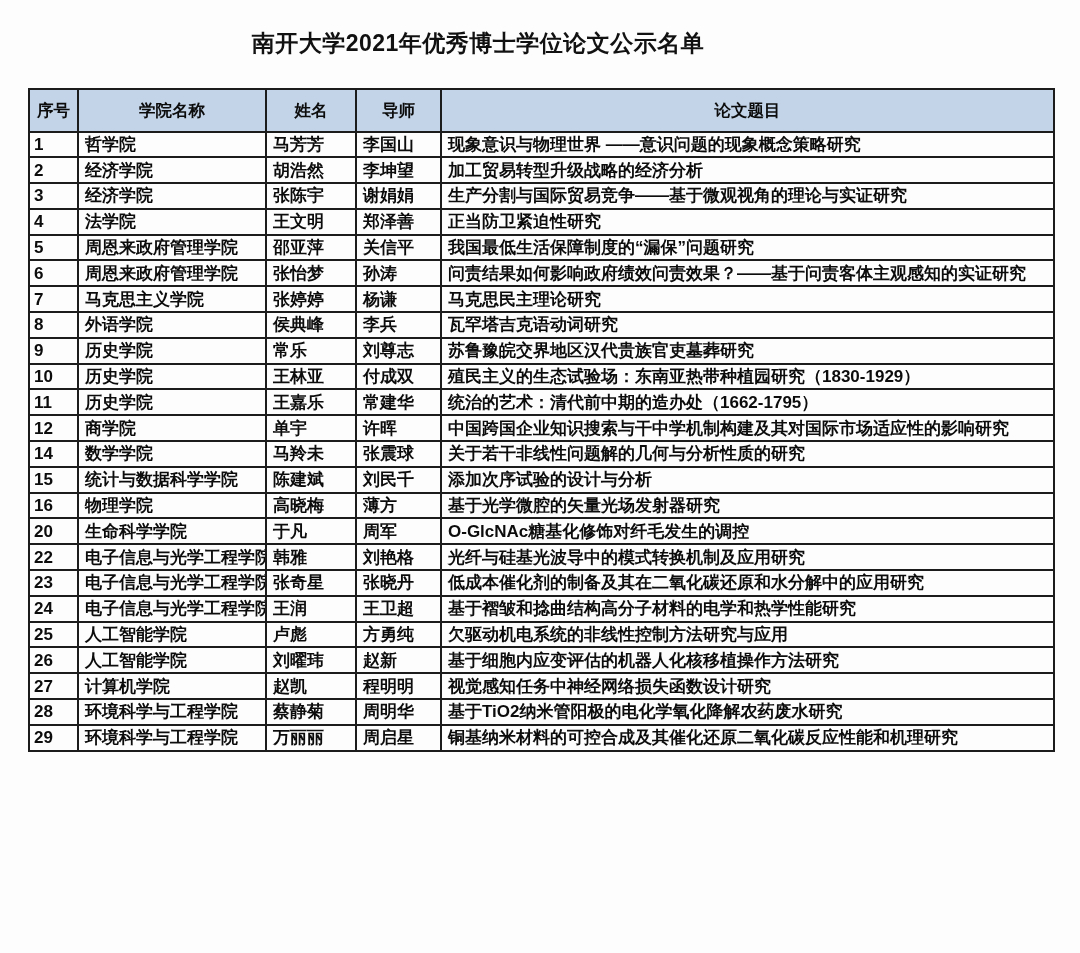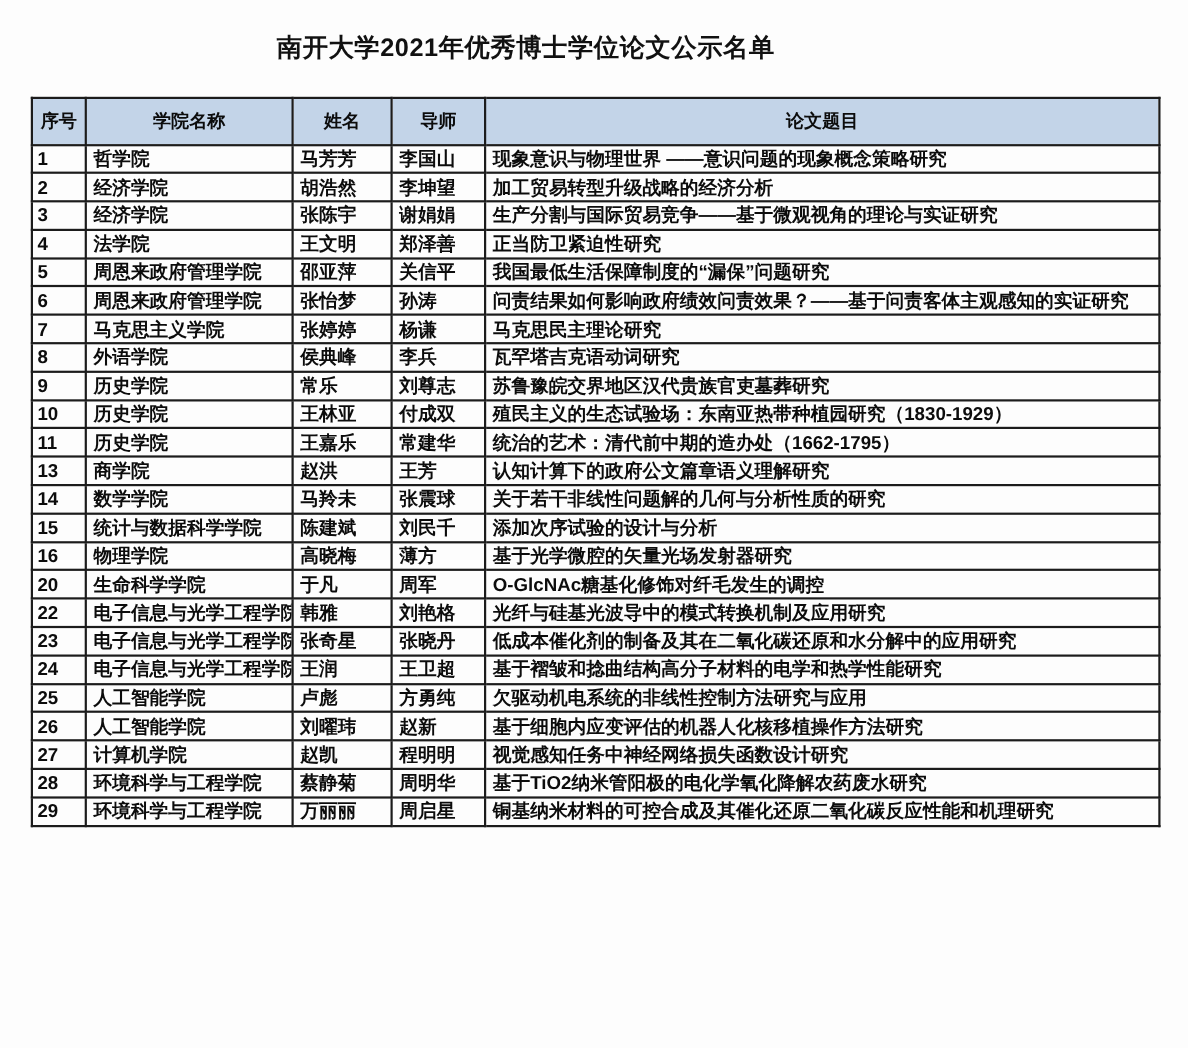--- a/index.html
+++ b/index.html
@@ -143,25 +143,25 @@
         <td class="col-thesis-title">殖民主义的生态试验场：东南亚热带种植园研究（1830-1929）</td>
       </tr>
       <tr>
         <td class="col-index">11</td>
         <td class="col-college">历史学院</td>
         <td class="col-student-name">王嘉乐</td>
         <td class="col-advisor">常建华</td>
         <td class="col-thesis-title">统治的艺术：清代前中期的造办处（1662-1795）</td>
       </tr>
       <tr>
-        <td class="col-index">13</td>
+        <td class="col-index">12</td>
         <td class="col-college">商学院</td>
-        <td class="col-student-name">赵洪</td>
-        <td class="col-advisor">王芳</td>
-        <td class="col-thesis-title">认知计算下的政府公文篇章语义理解研究</td>
+        <td class="col-student-name">单宇</td>
+        <td class="col-advisor">许晖</td>
+        <td class="col-thesis-title">中国跨国企业知识搜索与干中学机制构建及其对国际市场适应性的影响研究</td>
       </tr>
       <tr>
         <td class="col-index">14</td>
         <td class="col-college">数学学院</td>
         <td class="col-student-name">马羚未</td>
         <td class="col-advisor">张震球</td>
         <td class="col-thesis-title">关于若干非线性问题解的几何与分析性质的研究</td>
       </tr>
       <tr>
         <td class="col-index">15</td>

